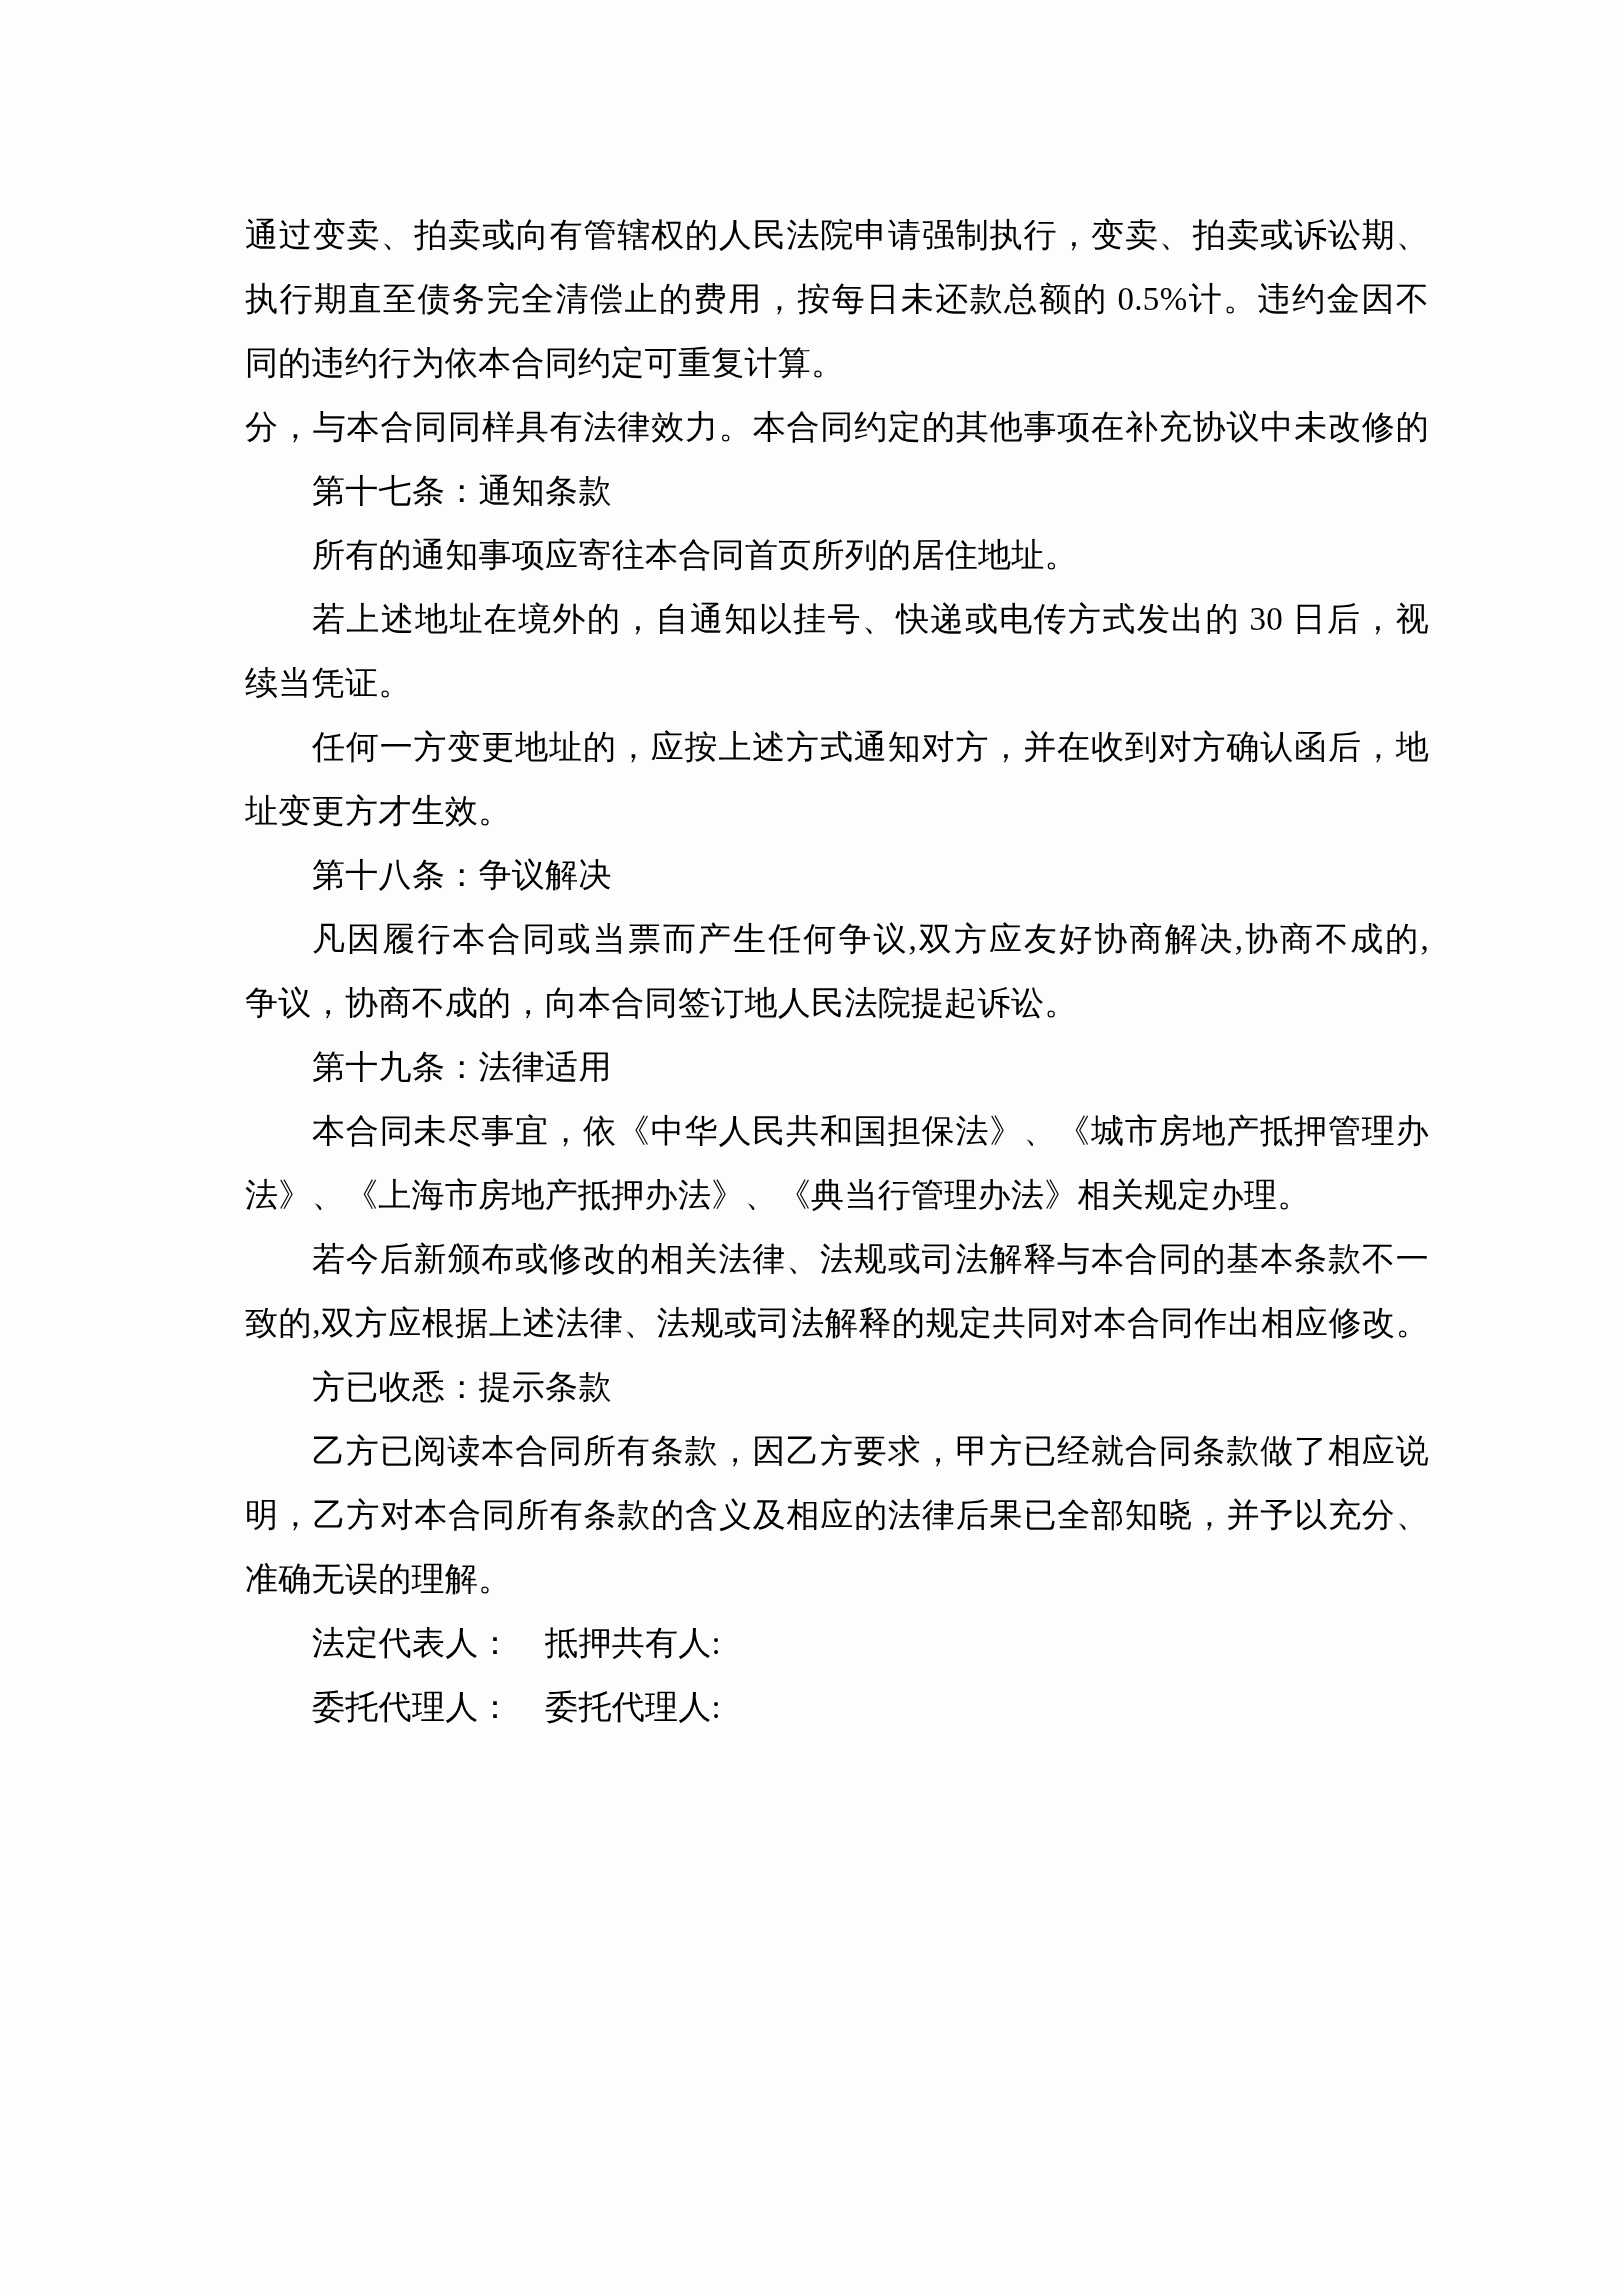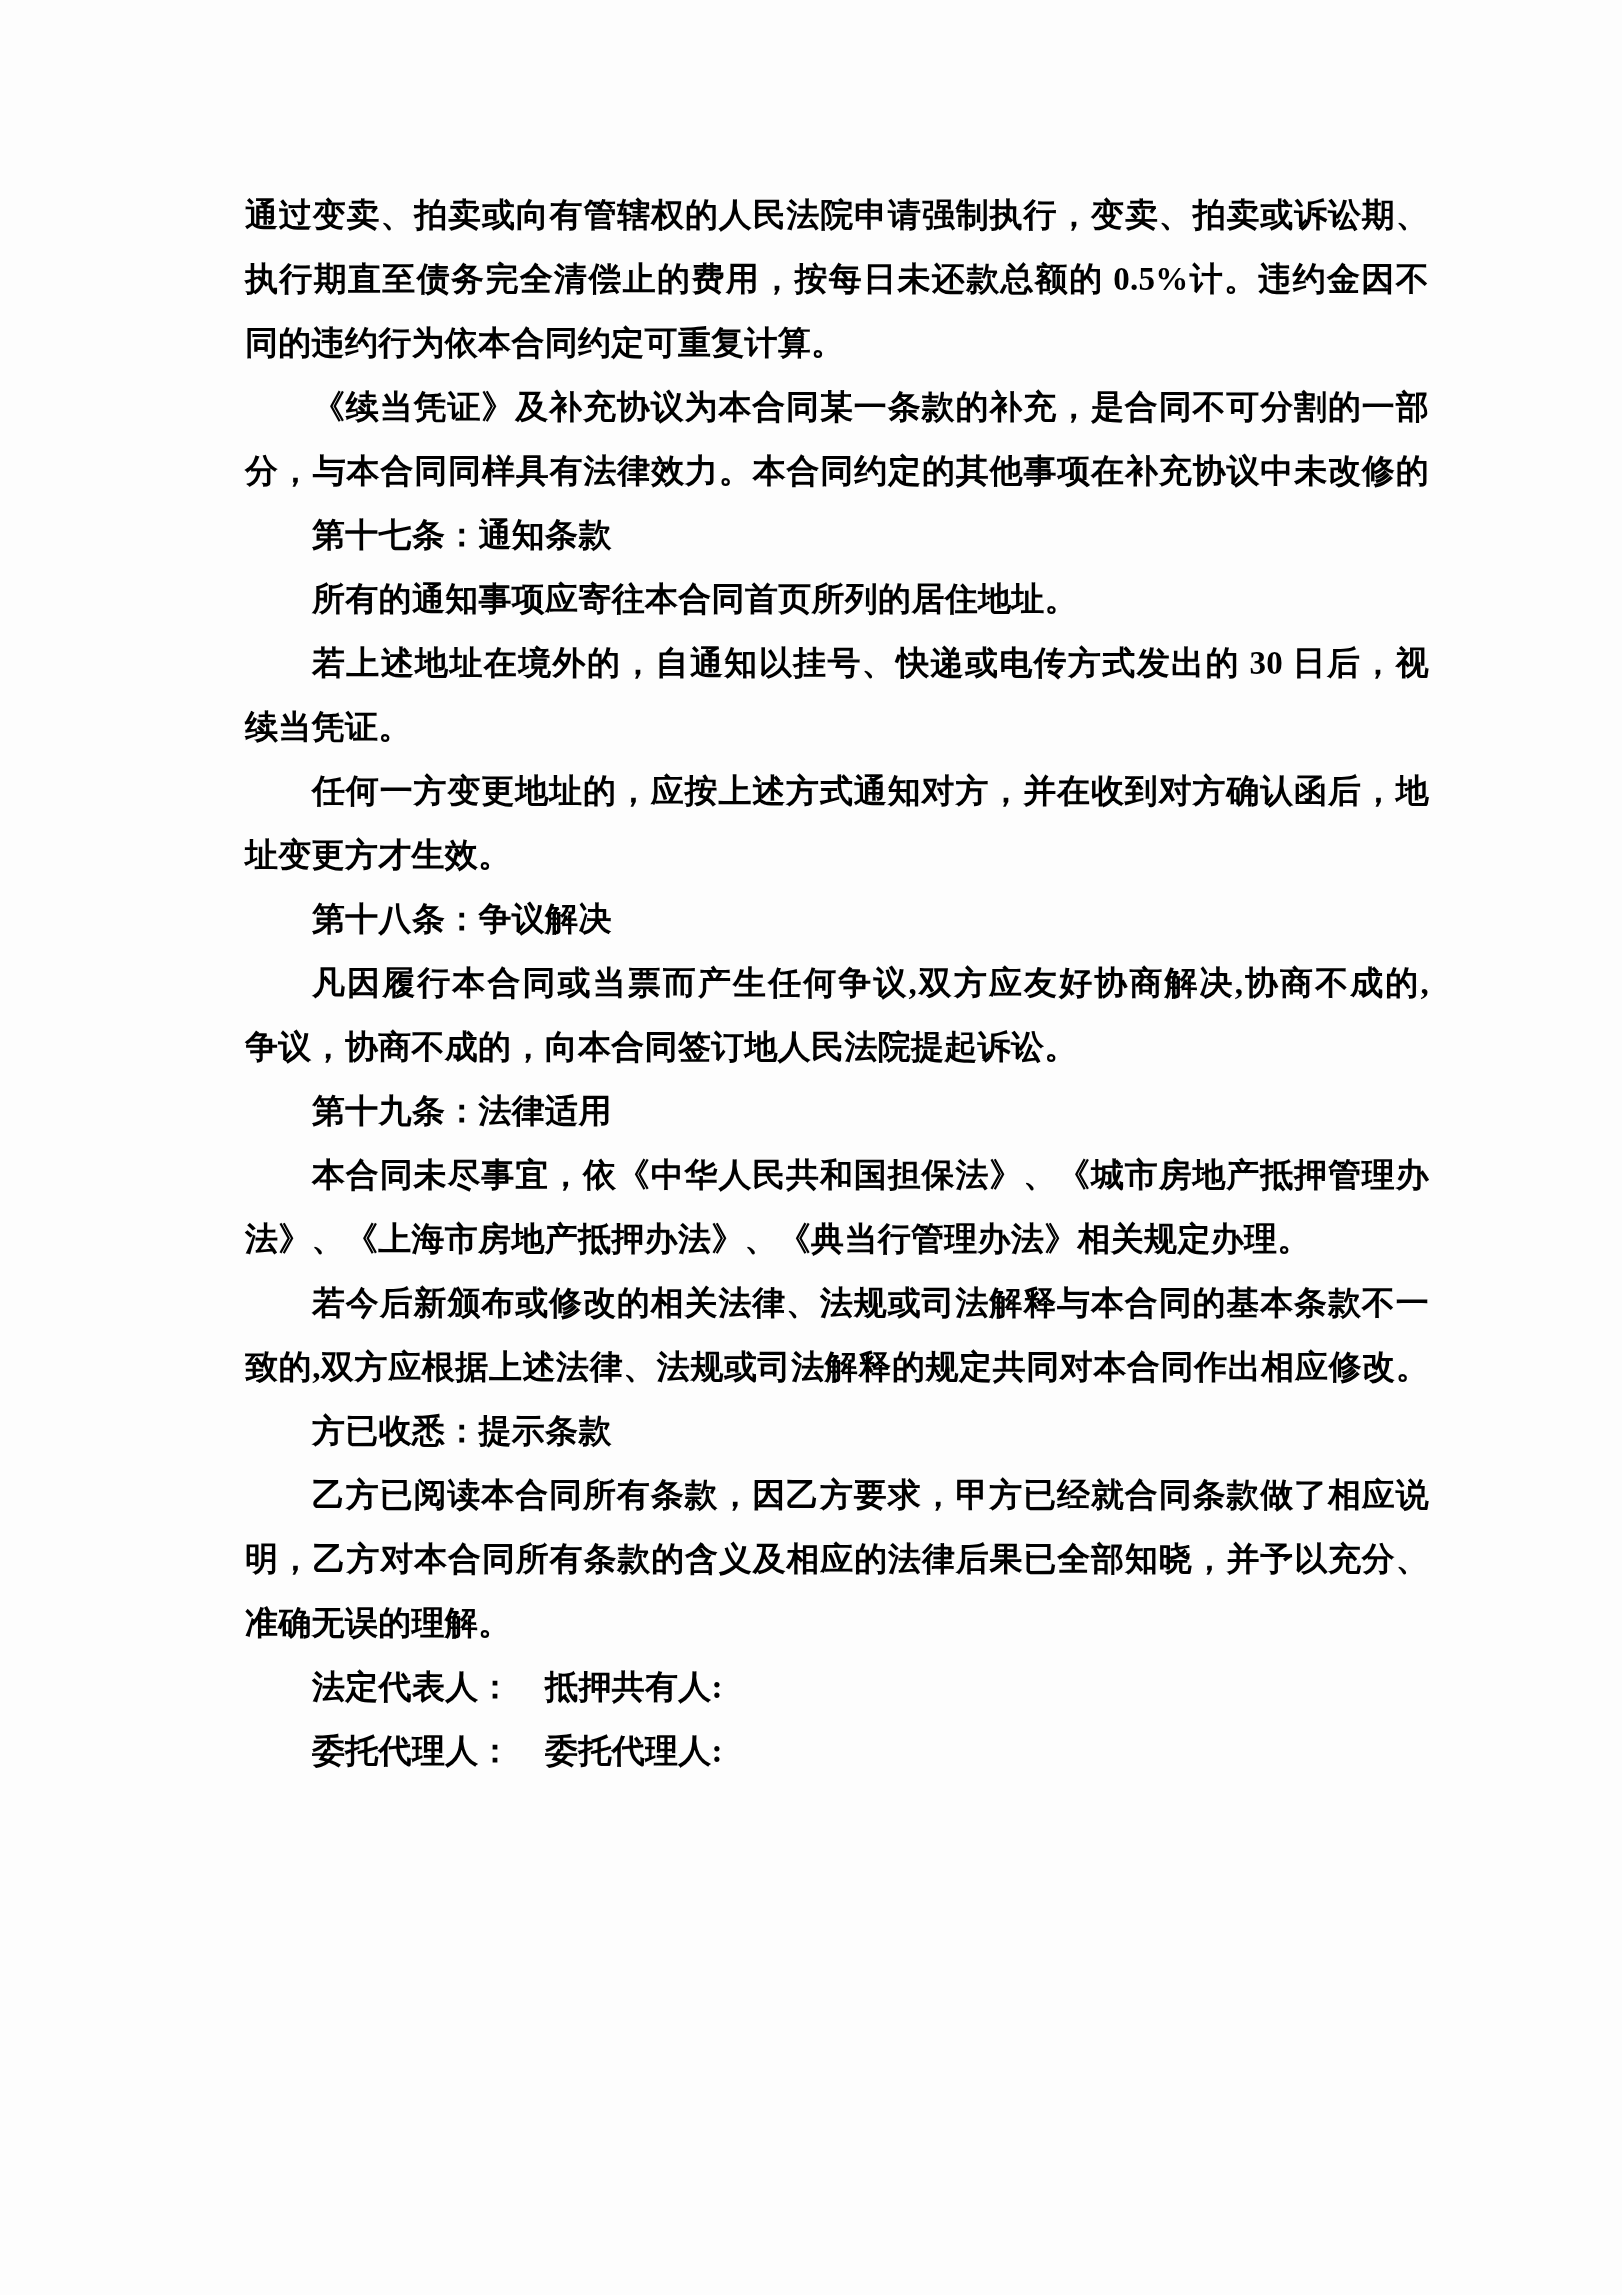--- a/index.html
+++ b/index.html
@@ -13,23 +13,22 @@
     height: 2295px;
     margin: 0 auto;
     background: #fdfdfd;
     font-family: "Liberation Serif", "DejaVu Serif", serif;
     color: #000;
     overflow: hidden;
   }
   .content {
     position: absolute;
     left: 245px;
-    top: 183px;
+    top: 203px;
     width: 1184px;
-    font-weight: bold;
   }
   .ln {
     font-size: 33px;
     line-height: 64px;
     height: 64px;
     white-space: pre;
     color: #000;
     letter-spacing: 0.3px;
   }
   .ln.ind {
@@ -42,21 +41,20 @@
   }
 </style>
 </head>
 <body>
 
 <div class="page">
   <div class="content">
     <div class="ln fill">通过变卖、拍卖或向有管辖权的人民法院申请强制执行，变卖、拍卖或诉讼期、</div>
     <div class="ln fill">执行期直至债务完全清偿止的费用，按每日未还款总额的 0.5%计。违约金因不</div>
     <div class="ln">同的违约行为依本合同约定可重复计算。</div>
-    <div class="ln ind fill">《续当凭证》及补充协议为本合同某一条款的补充，是合同不可分割的一部</div>
     <div class="ln fill">分，与本合同同样具有法律效力。本合同约定的其他事项在补充协议中未改修的</div>
     <div class="ln ind">第十七条：通知条款</div>
     <div class="ln ind">所有的通知事项应寄往本合同首页所列的居住地址。</div>
     <div class="ln ind fill">若上述地址在境外的，自通知以挂号、快递或电传方式发出的 30 日后，视</div>
     <div class="ln">续当凭证。</div>
     <div class="ln ind fill">任何一方变更地址的，应按上述方式通知对方，并在收到对方确认函后，地</div>
     <div class="ln">址变更方才生效。</div>
     <div class="ln ind">第十八条：争议解决</div>
     <div class="ln ind fill">凡因履行本合同或当票而产生任何争议,双方应友好协商解决,协商不成的,</div>
     <div class="ln">争议，协商不成的，向本合同签订地人民法院提起诉讼。</div>

